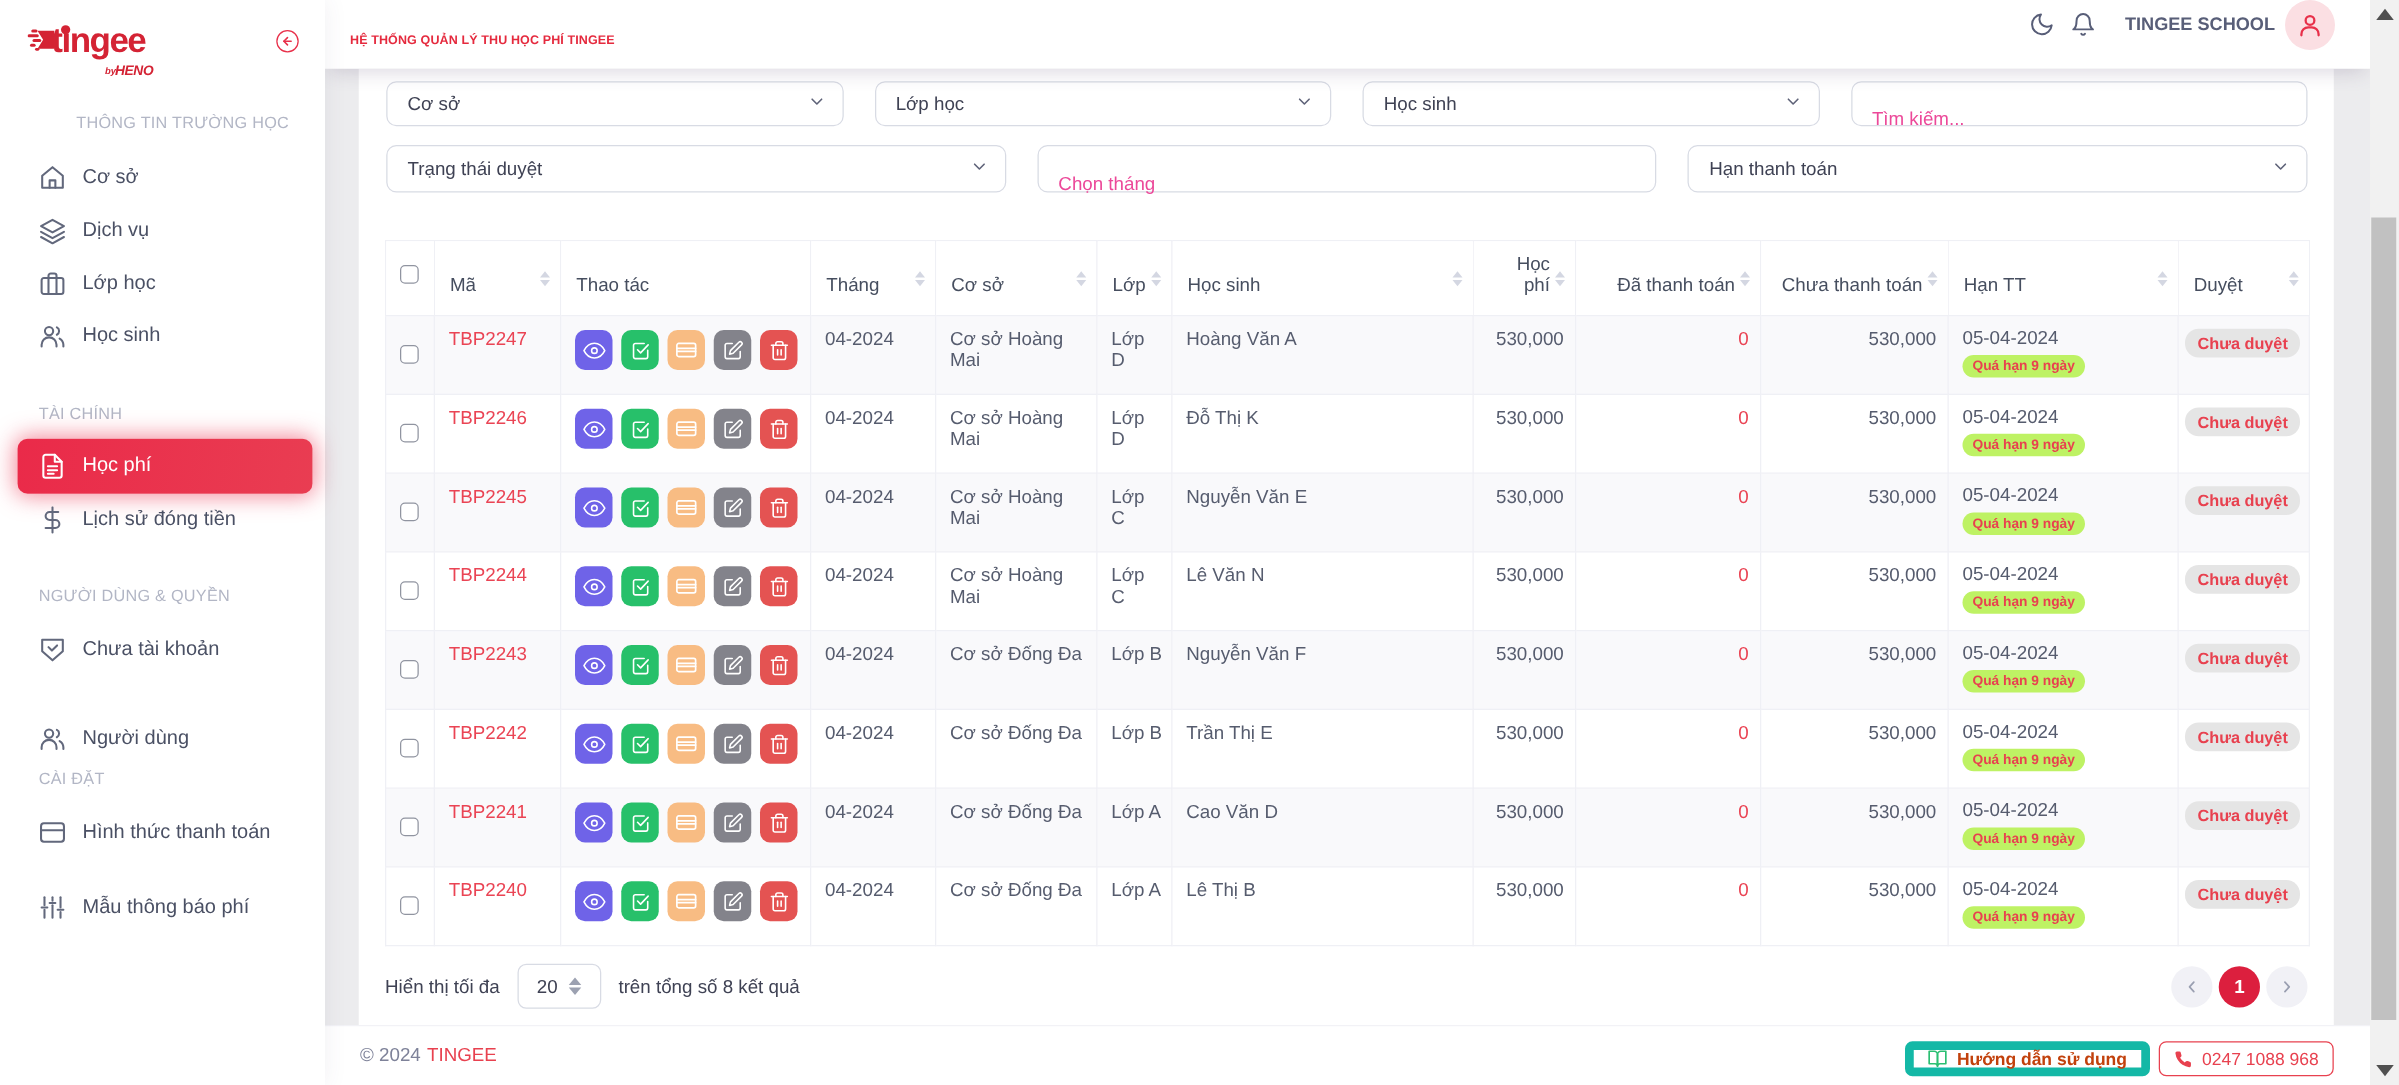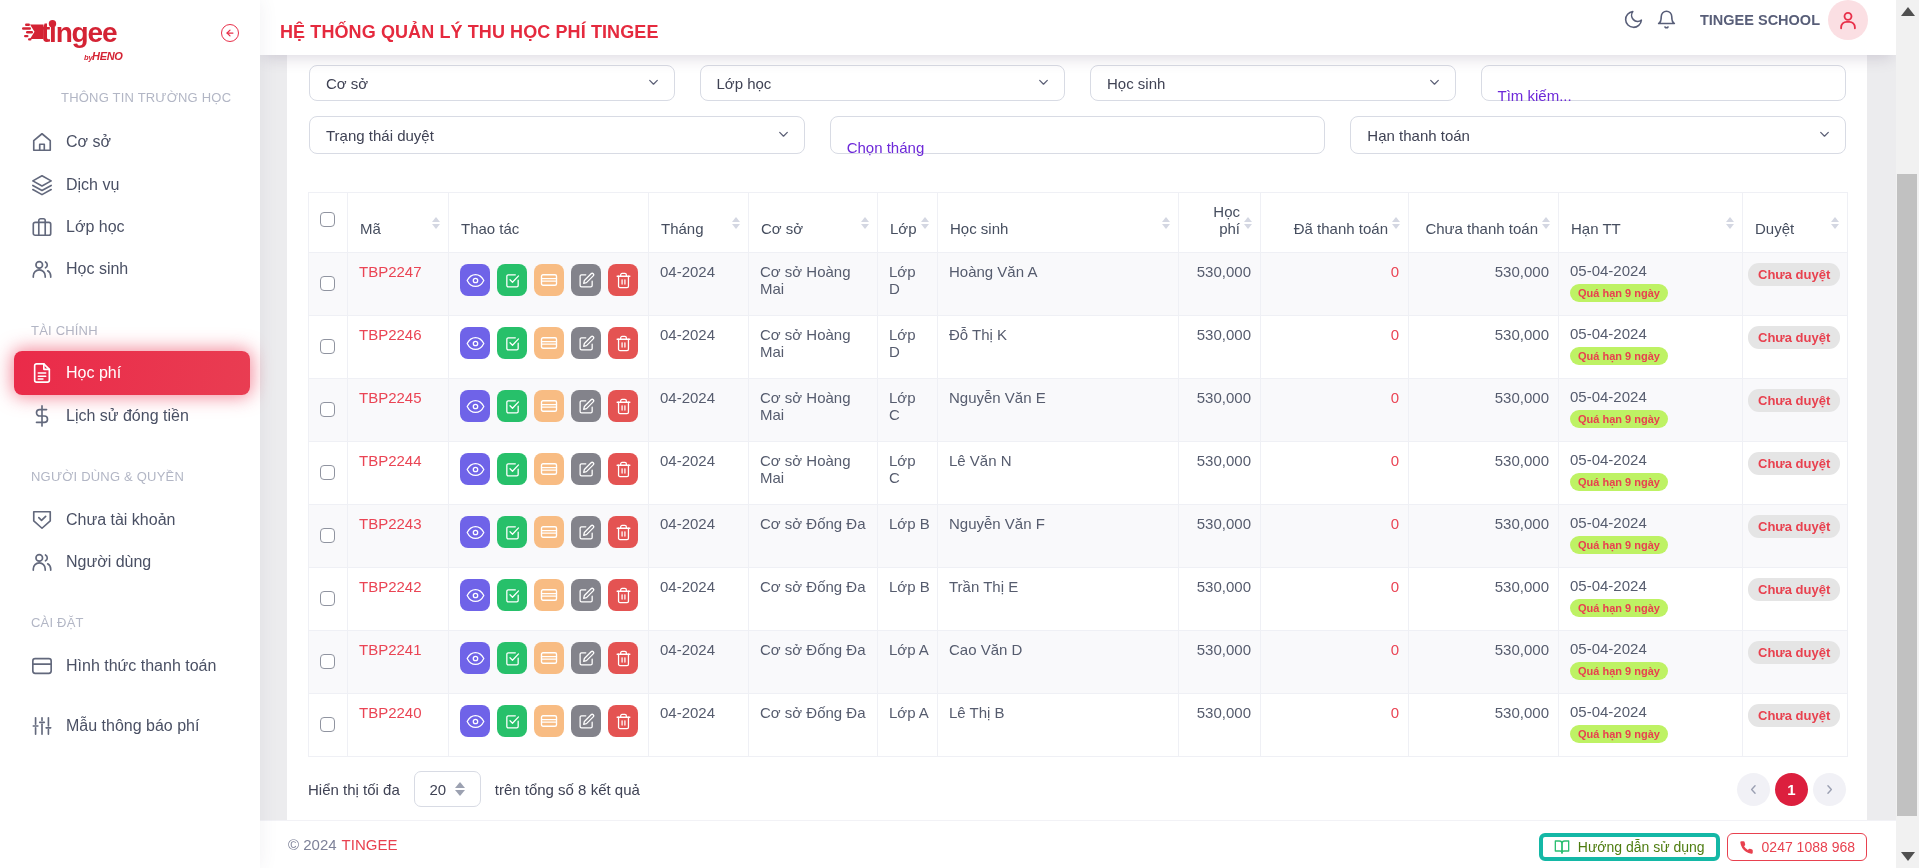--- a/index.html
+++ b/index.html
@@ -17,35 +17,35 @@
 
 .logo { position:absolute; left:22px; top:18px; }
 .collapse-btn { position:absolute; left:221px; top:24px; width:18px; height:18px; border:1.6px solid #e8304a; border-radius:50%; color:#e8304a; display:flex; align-items:center; justify-content:center; }
 .sec-title { position:absolute; left:31px; color:#b2b6c5; font-size:13px; letter-spacing:.2px; white-space:nowrap; }
 .mitem { position:absolute; left:31px; display:flex; align-items:center; gap:13px; color:#4a5064; font-size:16px; white-space:nowrap; }
 .mitem svg, .mactive svg { width:22px; height:22px; flex:0 0 auto; }
 .mitem svg { flex:0 0 auto; }
 .mactive { position:absolute; left:14px; width:236px; height:44px; border-radius:8px; background:linear-gradient(100deg,#ea2a49,#e93d52); box-shadow:0 0 18px 2px rgba(234,42,73,.55); display:flex; align-items:center; color:#fff; font-size:16px; padding-left:17px; gap:13px; }
 
 
-.htitle { position:absolute; left:20px; top:0; height:64px; display:flex; align-items:center; color:#e52a3e; font-weight:bold; font-size:18px; letter-spacing:.1px; }
+.htitle { position:absolute; left:20px; top:0; height:64px; display:flex; align-items:center; color:#e52a3e; font-weight:bold; font-size:10px; letter-spacing:.1px; }
 .hright { position:absolute; right:28px; top:0; height:39px; display:flex; align-items:center; }
 .hright .i-moon { margin-right:12px; }
 .hright .i-bell { margin-right:23px; }
 .school { color:#585e78; font-weight:bold; font-size:14.5px; letter-spacing:0; margin-right:8px; }
 .avatar { width:40px; height:40px; border-radius:50%; background:#fbdfe3; display:flex; align-items:center; justify-content:center; }
 
 
 .filters { position:absolute; left:22px; top:10px; width:1537px; }
 .frow { display:flex; gap:25px; }
 .fbox { flex:1; border:1px solid #d8dbe4; border-radius:8px; background:#fff; display:flex; align-items:center; padding:0 16px; font-size:15px; color:#3f4254; position:relative; }
 .frow1 .fbox { height:36px; }
 .frow2 { margin-top:15px; }
 .frow2 .fbox { height:38px; }
-.fbox .ph { color:#6d28d9;margin-top:24px; }
+.fbox .ph { color:#ec4899;margin-top:24px; }
 .chev { position:absolute; right:14px; top:50%; transform:translateY(-50%); }
 
 
 .tablewrap { position:absolute; left:21px; top:137px; width:1539px; }
 table { border-collapse:collapse; table-layout:fixed; width:1539px; }
 th, td { border:1px solid #eff0f5; font-size:15px; color:#3f4254; vertical-align:top; }
 thead th { height:60px; font-weight:normal; color:#464e5f; position:relative; vertical-align:bottom; padding:0 10px 15px 12px; text-align:left; background:#fff; }
 thead th.cbth { vertical-align:middle; padding-bottom:0; }
 th.r, td.r { text-align:right; padding-right:9px; }
 tbody td { height:63px; padding:10px 10px 8px 11px; color:#565c6e; }
@@ -74,21 +74,21 @@
 .sort2 .d2 { border-top:6px solid #9ca1b1; }
 .pcircles { position:absolute; right:1px; top:2px; display:flex; gap:5px; }
 .pc { width:33px; height:33px; border-radius:50%; background:#f1f1f6; display:flex; align-items:center; justify-content:center; color:#9a9fb1; }
 .pc.red { background:#dc1f3e; color:#fff; font-weight:bold; font-size:15px; }
 
 
 .copy { position:absolute; left:28px; top:0; height:47px; display:flex; align-items:center; color:#7e8299; font-size:15px; gap:5px; }
 .copy b { color:#e8414f; font-weight:normal; }
 .fbtns { position:absolute; right:29px; top:12px; display:flex; gap:7px; }
 .fbtn { height:28px; border-radius:6px; display:flex; align-items:center; padding:0 11px; gap:8px; font-size:14px; background:#fff; }
-.fbtn.green { border:4px solid #14b8a6; color:#4d7c0f; }
+.fbtn.green { border:7px solid #14b8a6; color:#c2410c;font-weight:bold; }
 .fbtn.red { border:1px solid #e8414f; color:#e8414f; }
 </style>
 </head>
 <body>
 <div class="sidebar">
   <div class="logo">
     <svg width="110" height="46" viewBox="0 0 110 46">
       <g fill="#d42334">
         <rect x="3" y="5.5" width="5" height="2.4" rx="1.2"></rect>
         <rect x="0" y="9.3" width="9" height="2.4" rx="1.2"></rect>
@@ -162,21 +162,21 @@
       <span>Lịch sử đóng tiền</span>
     </div>
   <div class="sec-title" style="top:469px;">NGƯỜI DÙNG &amp; QUYỀN</div>
   <div class="mitem" style="top:509px;">
       <svg width="17" height="17" viewBox="0 0 24 24" fill="none" stroke="#62687c" stroke-width="1.8" stroke-linecap="round" stroke-linejoin="round">
         <path d="M3 3 H21 V13 L12 21 L3 13 Z"></path>
         <polyline points="8.5 9.5 11.5 12.5 16 8"></polyline>
       </svg>
       <span>Chưa tài khoản</span>
     </div>
-  <div class="mitem" style="top:551px;">
+  <div class="mitem" style="top:580px;">
       <svg width="18" height="17" viewBox="0 0 24 24" fill="none" stroke="#62687c" stroke-width="1.8" stroke-linecap="round" stroke-linejoin="round">
         <circle cx="9" cy="7.5" r="3.6"></circle>
         <path d="M2.5 21 v-1.5 a6.5 6.5 0 0 1 13 0 V21"></path>
         <path d="M15.8 4.3 a3.6 3.6 0 0 1 0 6.4"></path>
         <path d="M18.2 14 a6.5 6.5 0 0 1 3.3 5.5 V21"></path>
       </svg>
       <span>Người dùng</span>
     </div>
   <div class="sec-title" style="top:615px;">CÀI ĐẶT</div>
   <div class="mitem" style="top:655px;">

